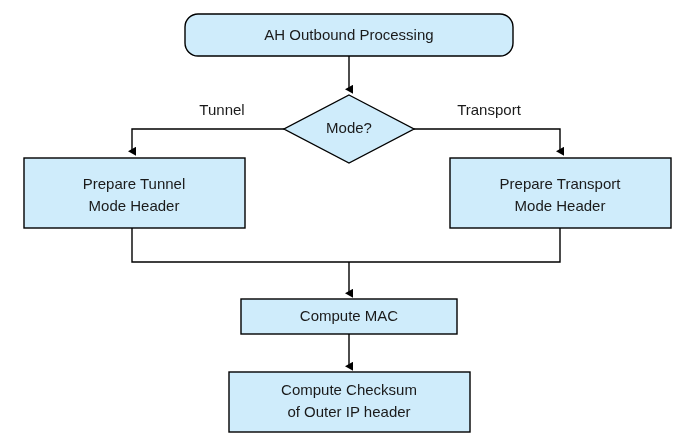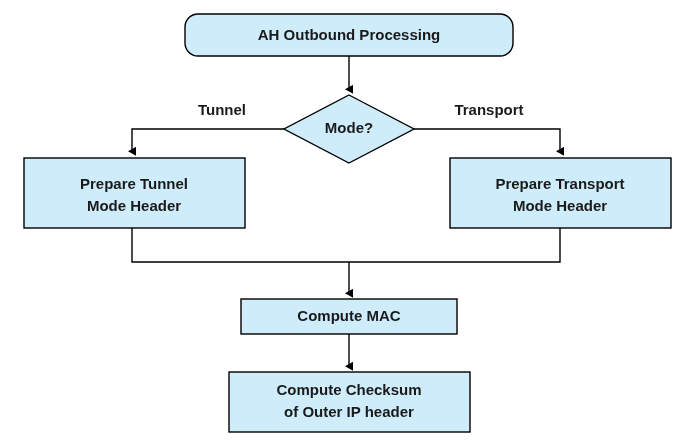--- a/index.html
+++ b/index.html
@@ -11,21 +11,20 @@
     width: 695px;
     height: 446px;
     font-family: "Liberation Sans", sans-serif;
     overflow: hidden;
   }
   #flowchart-root {
     position: relative;
     width: 695px;
     height: 446px;
     background: #ffffff;
-    font-weight: bold;
   }
   svg.diagram {
     display: block;
     width: 695px;
     height: 446px;
   }
   .node-shape {
     stroke: #000000;
     stroke-width: 1.4;
   }

